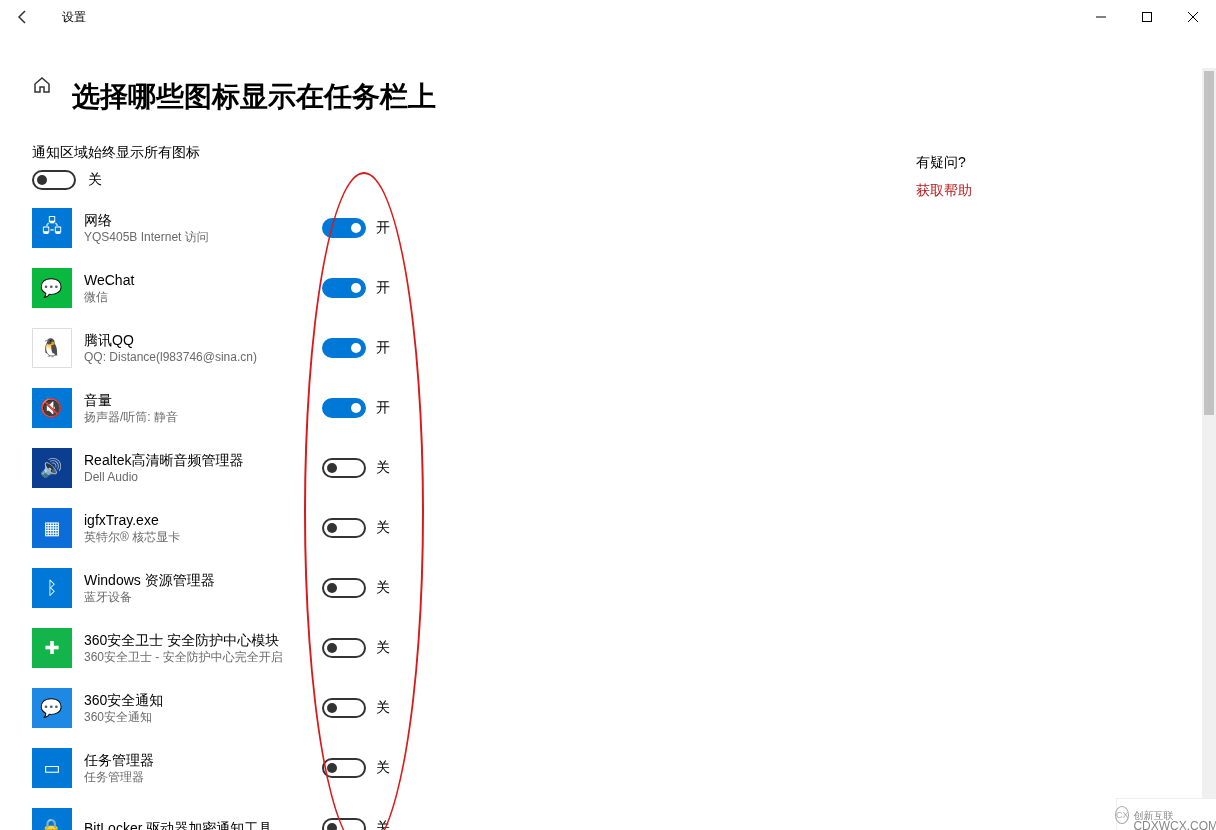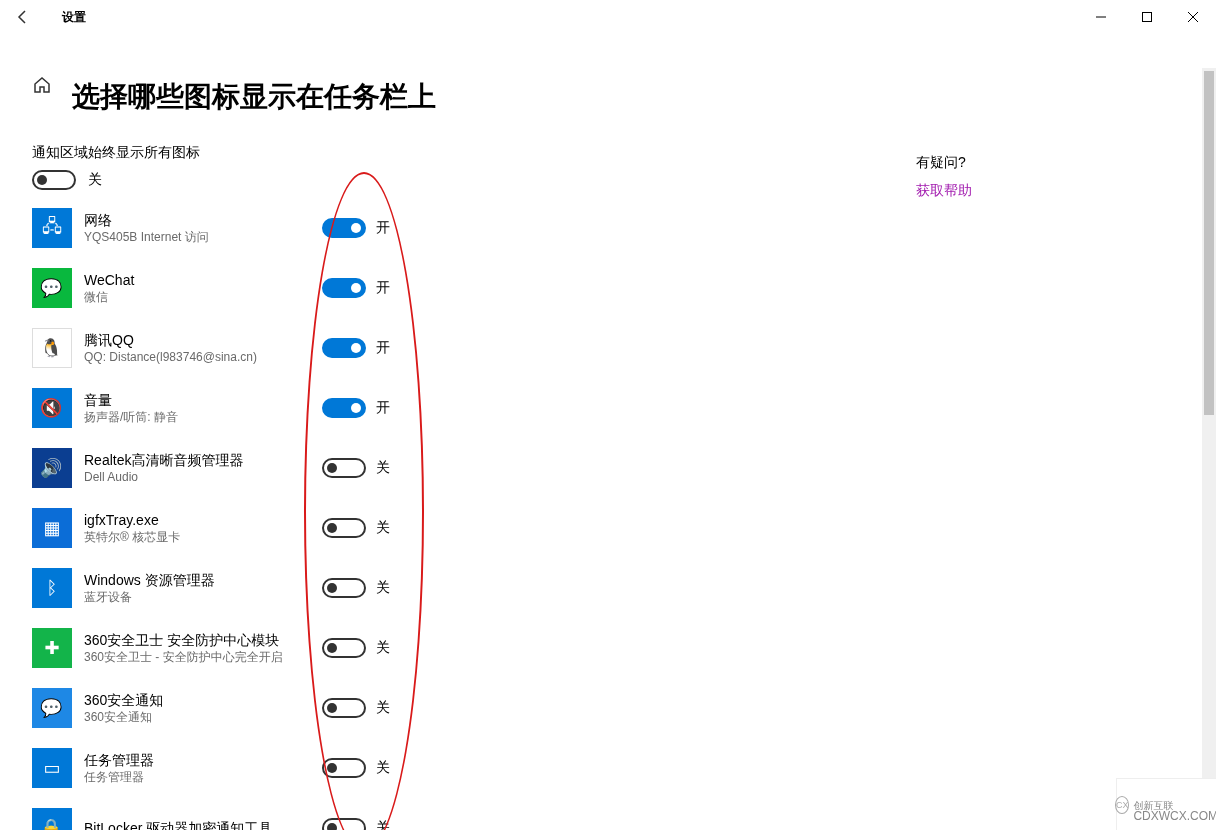--- a/index.html
+++ b/index.html
@@ -1,20 +1,20 @@
 <!DOCTYPE html>
 <html><head>
 <meta charset="utf-8">
 <style>
   * { box-sizing: border-box; margin: 0; padding: 0; }
   html, body { width: 1216px; height: 830px; font-family: "Microsoft YaHei", "Segoe UI", sans-serif; background: #fff; color: #000; overflow: hidden; position: relative; }
   .titlebar { height: 34px; display: flex; align-items: center; position: relative; }
   .back-btn { width: 46px; height: 34px; display: flex; align-items: center; justify-content: center; }
   .back-btn svg { width: 16px; height: 16px; }
-  .title-text { font-size: 12px; margin-left: 16px; font-weight: bold; }
+  .title-text { font-size: 12px; margin-left: 16px; }
   .win-controls { position: absolute; right: 0; top: 0; display: flex; }
   .win-btn { width: 46px; height: 34px; display: flex; align-items: center; justify-content: center; }
   .win-btn svg { width: 10px; height: 10px; stroke: #000; stroke-width: 1; fill: none; }
 
   .content-wrap { display: flex; height: calc(100% - 34px); position: relative; }
   .main { flex: 1; padding: 20px 32px 0 32px; overflow: hidden; position: relative; }
   .heading-row { display: flex; align-items: center; margin-bottom: 28px; }
   .home-btn { width: 20px; height: 20px; margin-right: 20px; }
   .home-btn svg { width: 20px; height: 20px; fill: none; stroke: #333; stroke-width: 1.5; }
   .page-heading { font-size: 28px; font-weight: 600; margin-top: 24px; }
@@ -31,28 +31,28 @@
   .toggle-cell { display: flex; align-items: center; gap: 10px; }
 
   .toggle { width: 44px; height: 20px; border-radius: 10px; position: relative; border: 2px solid #333; background: #fff; }
   .toggle.on { background: #0078d7; border-color: #0078d7; }
   .toggle .knob { position: absolute; width: 10px; height: 10px; border-radius: 50%; background: #333; top: 3px; left: 3px; }
   .toggle.on .knob { background: #fff; left: auto; right: 3px; }
   .toggle-label { font-size: 14px; }
 
   .sidebar-right { position: absolute; left: 916px; top: 120px; font-size: 14px; }
   .questions { margin-bottom: 10px; }
-  .help-link { color: #a21caf; cursor: pointer; }
+  .help-link { color: #b91c1c; cursor: pointer; }
 
   .scrollbar-track { position: absolute; right: 0; top: 34px; width: 14px; height: calc(100% - 34px); background: #f0f0f0; }
   .scrollbar-thumb { position: absolute; right: 2px; top: 3px; width: 10px; height: 344px; background: #c2c2c2; }
 
   .annot-ellipse { position: absolute; left: 304px; top: 138px; width: 120px; height: 680px; border: 2px solid #d91a1a; border-radius: 60px / 340px; pointer-events: none; }
 
-  .watermark { position: absolute; right: 0; bottom: 0; width: 100px; height: 52px; background: #fff; display:flex; align-items:center; justify-content:center; gap:4px; font-size: 10px; color: #888; border-top:1px solid #eee; border-left:1px solid #eee;}
+  .watermark { position: absolute; right: 0; bottom: 0; width: 100px; height: 32px; background: #fff; display:flex; align-items:center; justify-content:center; gap:4px; font-size: 10px; color: #888; border-top:1px solid #eee; border-left:1px solid #eee;}
   .watermark .logo { width:18px; height:18px; border:1px solid #aaa; border-radius:50%; display:flex; align-items:center; justify-content:center; font-size:9px; color:#aaa;}
   .watermark .txt { line-height:10px;margin-top:13px; }
 
   
   .ic-net { background:#0078d7; }
   .ic-wechat { background:#09b83e; }
   .ic-qq { background:#fff; border:1px solid #ddd; color:#000; }
   .ic-vol { background:#0078d7; }
   .ic-realtek { background:#0b3e91; }
   .ic-igfx { background:#0b6dd7; }

